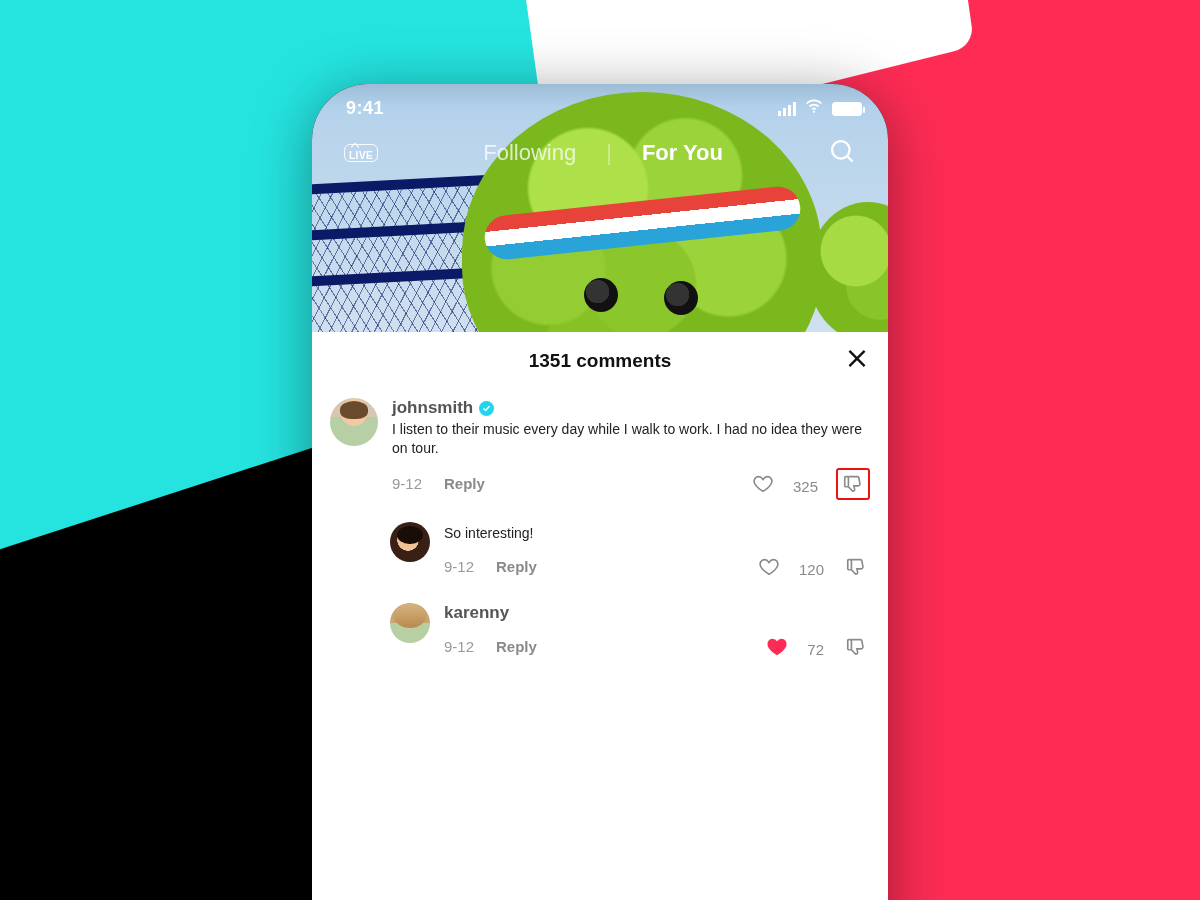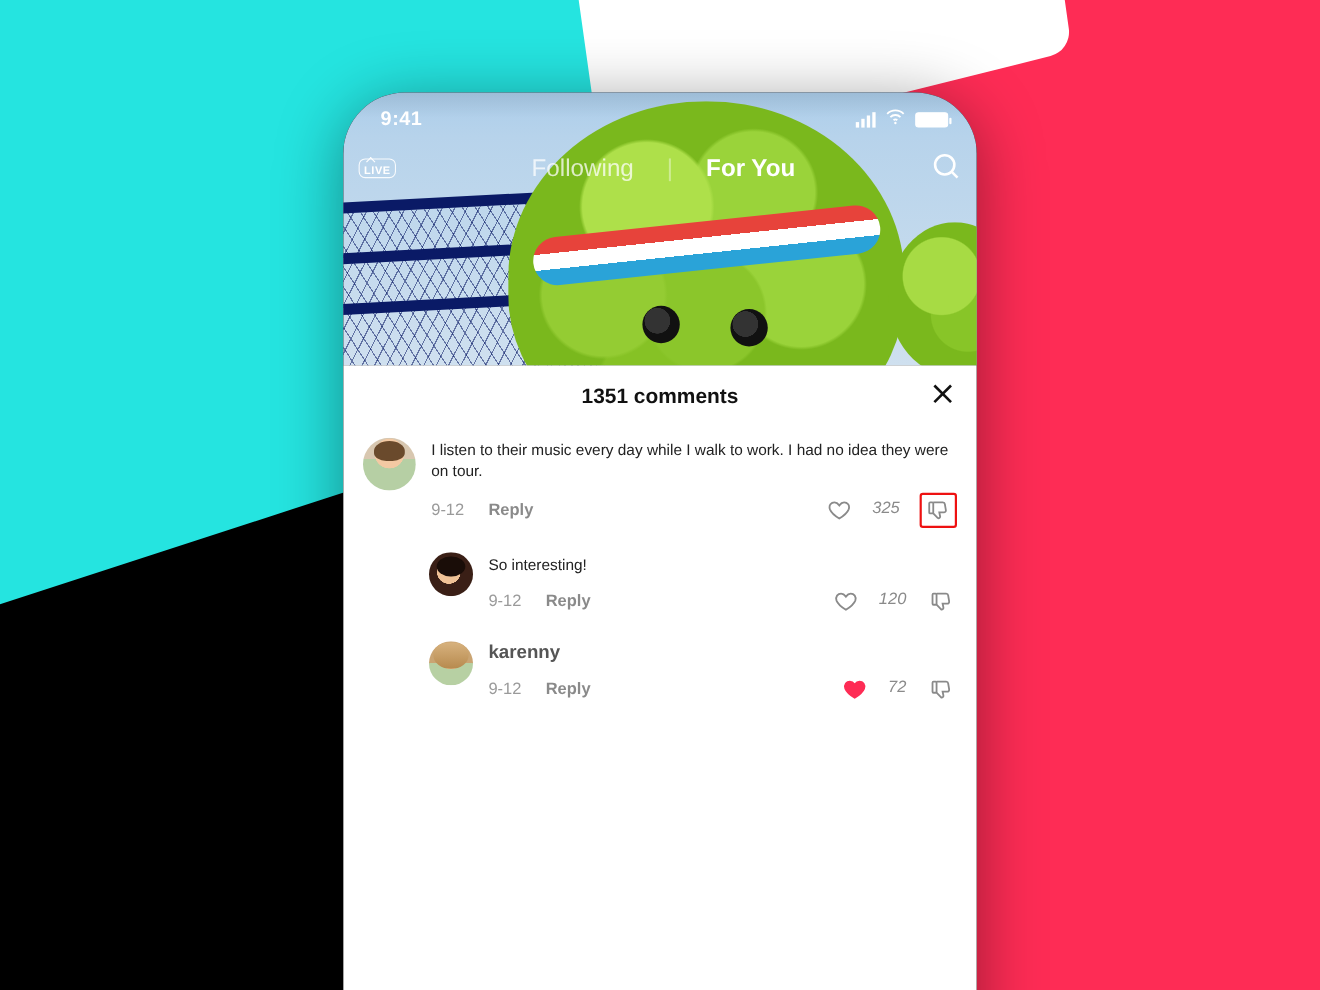--- a/index.html
+++ b/index.html
@@ -20,21 +20,21 @@
 
   .status-bar { position: relative; height: 40px; color: #fff; font-weight: 600; font-size: 18px; letter-spacing: .5px; }
   .status-bar .time { position: absolute; left: 34px; top: 14px; }
   .status-bar .icons { position: absolute; right: 26px; top: 12px; display: flex; gap: 8px; align-items: center; }
   .sig-bars { display:flex; align-items:flex-end; gap:2px; height:14px;}
   .sig-bars span{ width:3px; background:#fff; display:block;}
   .sig-bars span:nth-child(1){height:5px}.sig-bars span:nth-child(2){height:8px}.sig-bars span:nth-child(3){height:11px}.sig-bars span:nth-child(4){height:14px}
   .battery { width:30px; height:14px; border:1.5px solid #fff; border-radius:3px; position:relative; background:#fff;}
   .battery::after{content:"";position:absolute;right:-4px;top:4px;width:2px;height:6px;background:#fff;border-radius:1px;}
 
-  .top-nav { height: 58px; display:flex; align-items:center; justify-content:space-between; padding: 0 14px; color:#fff;}
+  .top-nav { height: 58px; display:flex; align-items:center; justify-content:space-between; padding: 0 32px; color:#fff;}
   .live-badge { border:1.5px solid rgba(255,255,255,.9); border-radius:6px; padding:2px 4px 0; font-size:10px; font-weight:700; letter-spacing:.5px; line-height:1; text-align:center;}
   .live-badge .ant{display:block;height:3px;margin-bottom:1px;position:relative}
   .live-badge .ant::before{content:"";position:absolute;left:3px;top:-3px;width:5px;height:5px;border-left:1.5px solid #fff;border-top:1.5px solid #fff;transform:rotate(45deg)}
   .tabs { display:flex; gap:30px; font-size:22px; font-weight:600;}
   .tabs .following{ color: rgba(255,255,255,.75); font-weight:500;}
   .tabs .sep{ color: rgba(255,255,255,.4); font-weight:300;}
   .tabs .foryou{ color:#fff; }
   .search-btn svg{ width:28px; height:28px; }
 
   .video-area {
@@ -80,21 +80,21 @@
   .avatar{ width:48px; height:48px; border-radius:50%; flex:0 0 48px; background:#ccc; overflow:hidden; position:relative;}
   .comment.reply .avatar{ width:40px; height:40px; flex-basis:40px;}
   .c-body{ flex:1; min-width:0;}
   .c-head{ display:flex; align-items:center; gap:6px; font-weight:700; font-size:17px; color:#555;}
   .verify{ width:15px; height:15px; border-radius:50%; background:#20d5ec; display:inline-flex; align-items:center; justify-content:center;}
   .verify svg{width:9px;height:9px}
   .c-text{ font-size:14px; line-height:1.35; color:#222; margin-top:2px;}
   .c-meta{ display:flex; align-items:center; gap:22px; margin-top:10px; font-size:15px; color:#9a9a9a;}
   .c-meta .reply-link{ font-weight:700; color:#8a8a8a;}
   .c-actions{ margin-left:auto; display:flex; align-items:center; gap:18px; color:#8a8a8a;}
-  .like{ display:flex; align-items:flex-start; gap:19px; font-size:15px;font-style:italic;}
+  .like{ display:flex; align-items:flex-end; gap:19px; font-size:15px;}
   .like svg, .dislike svg{ width:22px; height:22px; display:block;}
   .dislike{ position:relative; padding:3px;}
   .highlight-box{ border:2.5px solid #e11; border-radius:3px; padding:3px 4px; }
   .liked svg path{ fill:#fe2c55; stroke:#fe2c55;}
   .emoji{ display:inline-block; vertical-align:-3px;}
 
   
   .av-john{background:radial-gradient(circle at 50% 30%,#f3c9a3 0 32%,transparent 33%),linear-gradient(180deg,#d8c7b0 0 40%,#b6cfa4 40% 100%);}
   .av-john::after{content:"";position:absolute;left:20%;top:6%;width:60%;height:38%;border-radius:50% 50% 40% 40%;background:#6a4a2c}
   .av-tears{background:radial-gradient(circle at 45% 45%,#f0c296 0 34%,transparent 35%),#3a1f16;}
@@ -179,20 +179,28 @@
                 <line x1="19" y1="5" x2="5" y2="19"></line>
               </svg>
           </span>
         </div>
 
         <div class="comment-list">
 
           <div class="comment">
             <div class="avatar av-john"></div>
             <div class="c-body">
+              <div class="c-head">
+                <span>johnsmith</span>
+                <span class="verify">
+                    <svg viewBox="0 0 10 10">
+                      <path d="M2 5.2l2 2 4-4.4" stroke="#fff" stroke-width="1.6" fill="none" stroke-linecap="round" stroke-linejoin="round"></path>
+                    </svg>
+                  </span>
+              </div>
               <div class="c-text">I listen to their music every day while I walk to work. I had no idea they were on tour.</div>
               <div class="c-meta">
                 <span>9-12</span>
                 <span class="reply-link">Reply</span>
                 <div class="c-actions">
                   <span class="like">
                     <svg viewBox="0 0 24 24" fill="none" stroke="#8a8a8a" stroke-width="1.8">
                         <path d="M12 20s-7.5-4.6-9.3-9.1C1.3 7 4 4 7.2 4c2 0 3.4 1.1 4.8 3 1.4-1.9 2.8-3 4.8-3C20 4 22.7 7 21.3 10.9 19.5 15.4 12 20 12 20z"></path>
                       </svg>
                     <span>325</span>

